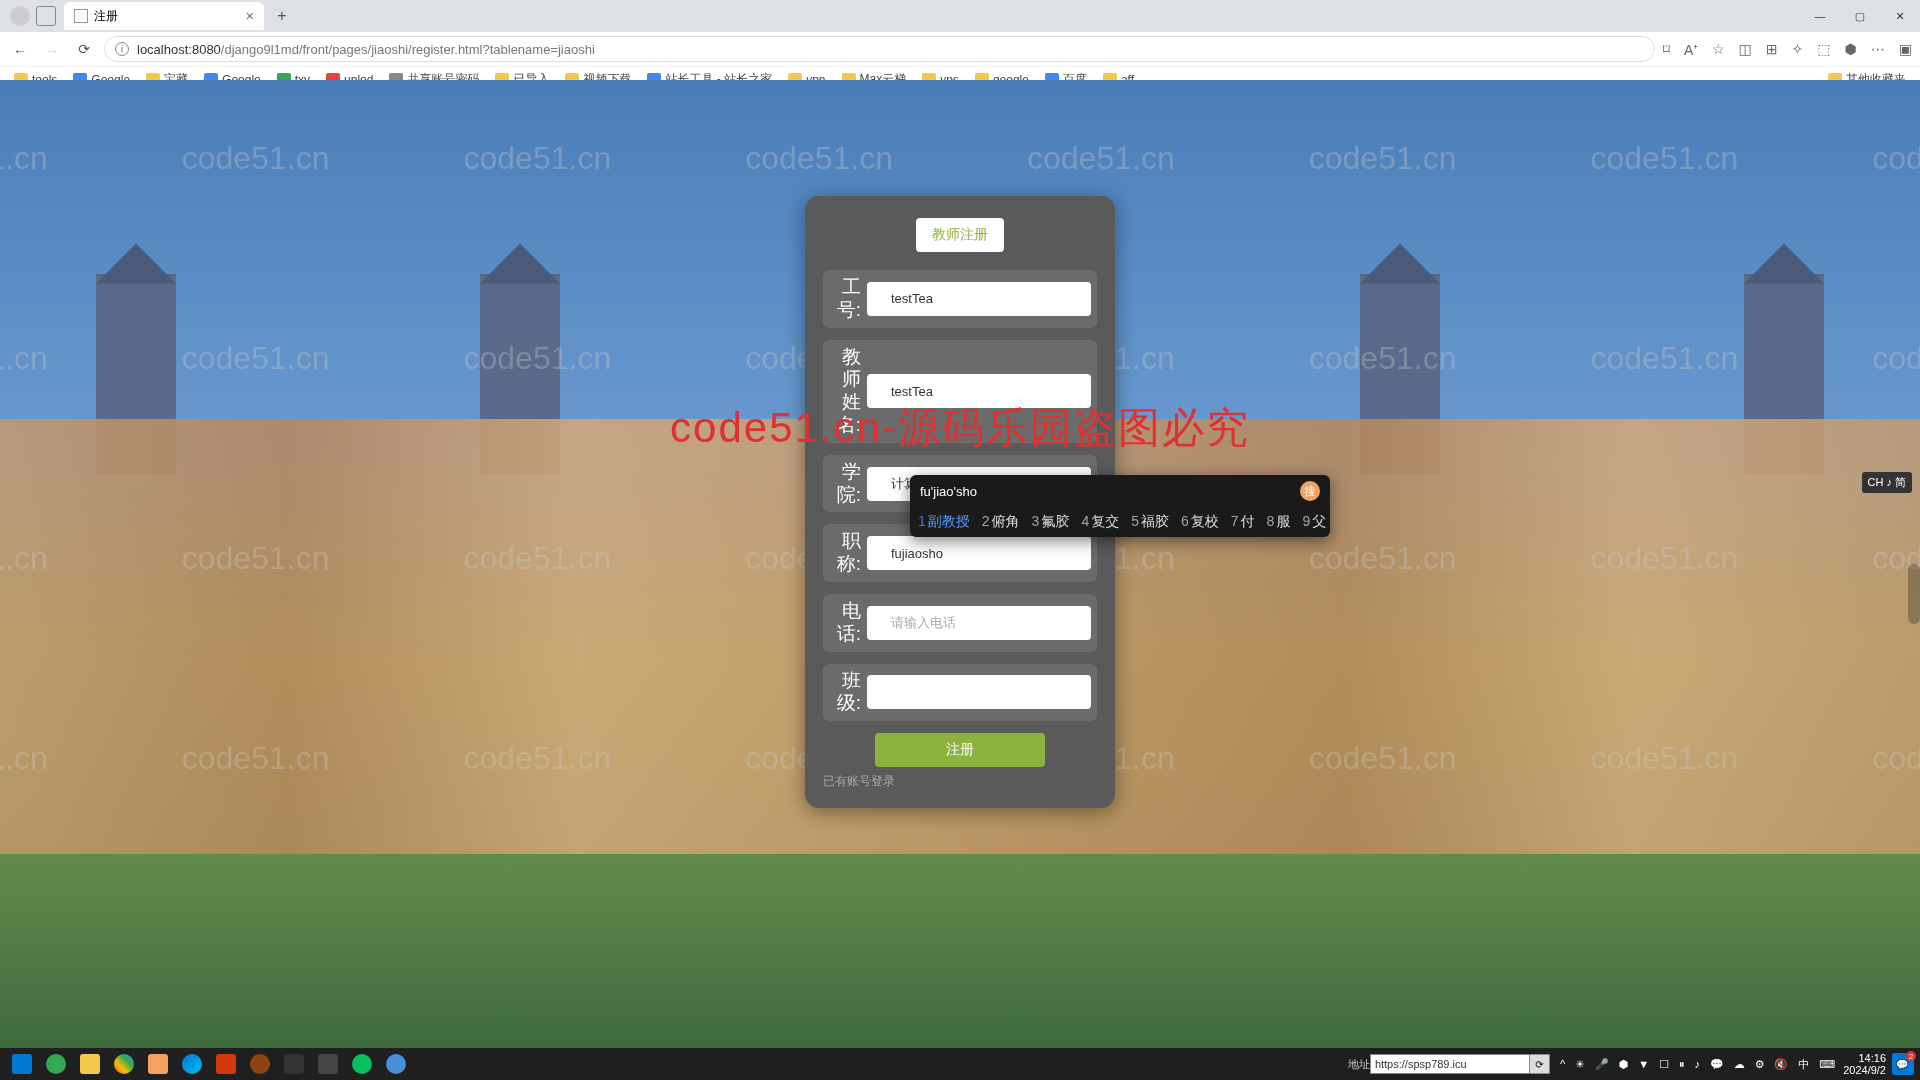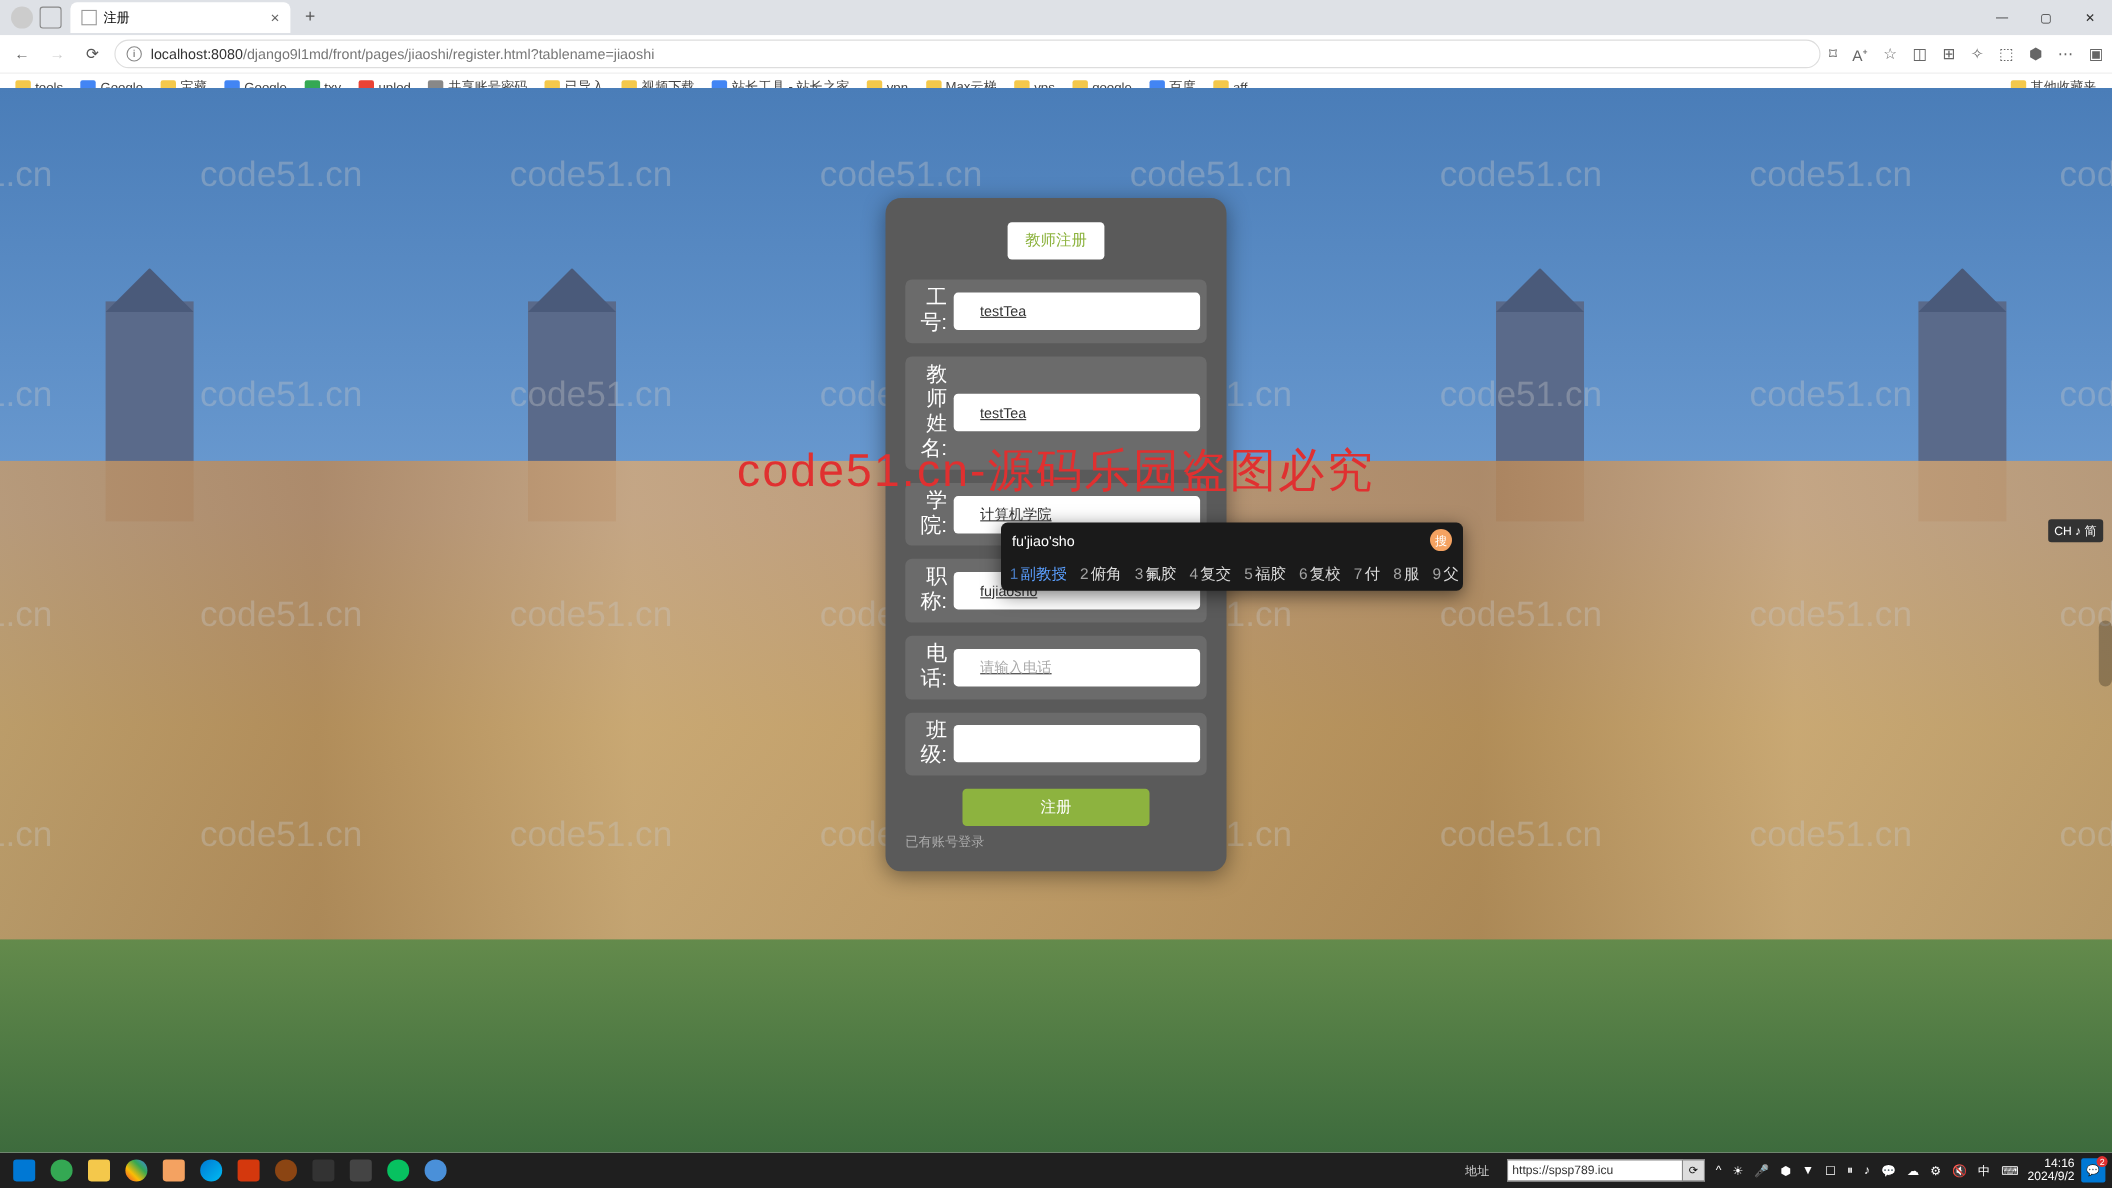--- a/index.html
+++ b/index.html
@@ -40,26 +40,26 @@
 .bg-buildings { position: absolute; left: 0; right: 0; top: 35%; height: 45%; background: linear-gradient(90deg, #c49a6c 0%, #b8885a 15%, #d4a878 30%, #c89968 50%, #b88858 70%, #d4a878 85%, #c49a6c 100%); opacity: 0.85; }
 .bg-tower { position: absolute; width: 80px; height: 200px; background: #5a6a8a; top: 20%; }
 .bg-tower.t1 { left: 5%; } .bg-tower.t2 { left: 25%; } .bg-tower.t3 { right: 25%; } .bg-tower.t4 { right: 5%; }
 .bg-tower::before { content: ""; position: absolute; top: -30px; left: 0; right: 0; height: 40px; background: #4a5a7a; clip-path: polygon(50% 0, 100% 100%, 0 100%); }
 
 .watermark-row { position: absolute; left: -100px; right: -100px; display: flex; justify-content: space-between; color: rgba(200,200,200,0.35); font-size: 32px; font-weight: 300; pointer-events: none; }
 .wm1 { top: 60px; } .wm2 { top: 260px; } .wm3 { top: 460px; } .wm4 { top: 660px; }
 .watermark-red { position: absolute; top: 320px; left: 50%; transform: translateX(-50%); color: #e03030; font-size: 42px; font-weight: 400; letter-spacing: 2px; pointer-events: none; z-index: 50; white-space: nowrap; }
 
 
-.reg-card { position: absolute; top: 100px; left: 50%; transform: translateX(-50%); width: 310px; background: #5a5a5a; border-radius: 14px; padding: 22px 18px 18px; z-index: 20; box-shadow: 0 4px 20px rgba(0,0,0,0.4); }
+.reg-card { position: absolute; top: 116px; left: 50%; transform: translateX(-50%); width: 310px; background: #5a5a5a; border-radius: 14px; padding: 22px 18px 18px; z-index: 20; box-shadow: 0 4px 20px rgba(0,0,0,0.4); }
 .reg-title-wrap { display: flex; justify-content: center; margin-bottom: 18px; }
 .reg-title { background: #fff; padding: 8px 16px; border-radius: 4px; color: #8db33f; font-size: 14px; }
 .form-row { display: flex; align-items: center; margin-bottom: 12px; background: #6b6b6b; border-radius: 6px; padding: 6px; }
 .form-label { width: 60px; color: #ffffff; font-size: 19px; text-align: right; padding-right: 6px; line-height: 1.2; }
-.form-input { flex: 1; height: 34px; border: none; border-radius: 4px; padding: 0 24px; font-size: 13px; background: #fff; color: #333; outline: none; text-decoration: underline; }
+.form-input { flex: 1; height: 34px; border: none; border-radius: 4px; padding: 0 24px; font-size: 13px; background: #fff; color: #333; outline: none; }
 .form-input::placeholder { color: #aaa; }
 .submit-btn { width: 170px; height: 34px; background: #8db33f; color: #fff; border: none; border-radius: 4px; font-size: 14px; margin: 10px auto 6px; display: block; cursor: pointer; }
 .login-link { text-align: left; color: #aaa; font-size: 12px; cursor: pointer; }
 
 
 .ime-popup { position: absolute; top: 395px; left: 910px; width: 420px; background: #1a1a1a; border-radius: 6px; z-index: 60; box-shadow: 0 4px 16px rgba(0,0,0,0.5); overflow: hidden; }
 .ime-input-row { padding: 6px 10px; color: #fff; font-size: 13px; display: flex; align-items: center; }
 .ime-logo { margin-left: auto; width: 20px; height: 20px; background: #f4a261; border-radius: 50%; display: flex; align-items: center; justify-content: center; font-size: 11px; color: #fff; }
 .ime-candidates { display: flex; padding: 6px 8px; gap: 12px; color: #ddd; font-size: 14px; align-items: flex-end; }
 .ime-cand { white-space: nowrap; }
@@ -67,21 +67,21 @@
 .ime-cand-num { margin-right: 2px; opacity: 0.7; }
 
 .ime-indicator { position: absolute; right: 8px; top: 392px; background: #333; color: #fff; font-size: 11px; padding: 3px 6px; border-radius: 3px; z-index: 55; }
 .scrollbar-indicator { position: absolute; right: 0; top: 50%; width: 12px; height: 60px; background: rgba(0,0,0,0.25); border-radius: 6px; z-index: 30; }
 
 
 .taskbar { position: absolute; bottom: 0; left: 0; right: 0; height: 32px; background: #1f1f1f; display: flex; align-items: center; padding: 0 6px; z-index: 100; }
 .tb-item { width: 32px; height: 28px; margin-right: 2px; display: flex; align-items: center; justify-content: center; border-radius: 3px; }
 .tb-icon { width: 20px; height: 20px; border-radius: 3px; }
 .tb-spacer { flex: 1; }
-.tb-addr-label { color: #ccc; font-size: 11px; margin-right: 16px; }
+.tb-addr-label { color: #ccc; font-size: 11px; margin-right: 0; }
 .tb-addr-box { width: 160px; height: 20px; background: #fff; border: 1px solid #888; font-size: 11px; padding: 0 4px; display: flex; align-items: center; color: #333; }
 .tb-addr-go { width: 20px; height: 20px; background: #ddd; border: 1px solid #888; border-left: none; display: flex; align-items: center; justify-content: center; font-size: 10px; margin-right: 10px; }
 .tray { display: flex; align-items: center; gap: 10px; color: #fff; font-size: 11px; }
 .clock { text-align: right; line-height: 1.1; font-size: 11px; color: #fff; margin-left: 8px; }
 .notif { width: 22px; height: 22px; background: #0078d4; color: #fff; font-size: 10px; display: flex; align-items: center; justify-content: center; border-radius: 2px; margin-left: 6px; position: relative; }
 .notif::after { content: "2"; position: absolute; top: -2px; right: -2px; background: #e03030; border-radius: 50%; width: 10px; height: 10px; font-size: 8px; display: flex; align-items: center; justify-content: center; }
 </style>
 </head>
 <body>
 

